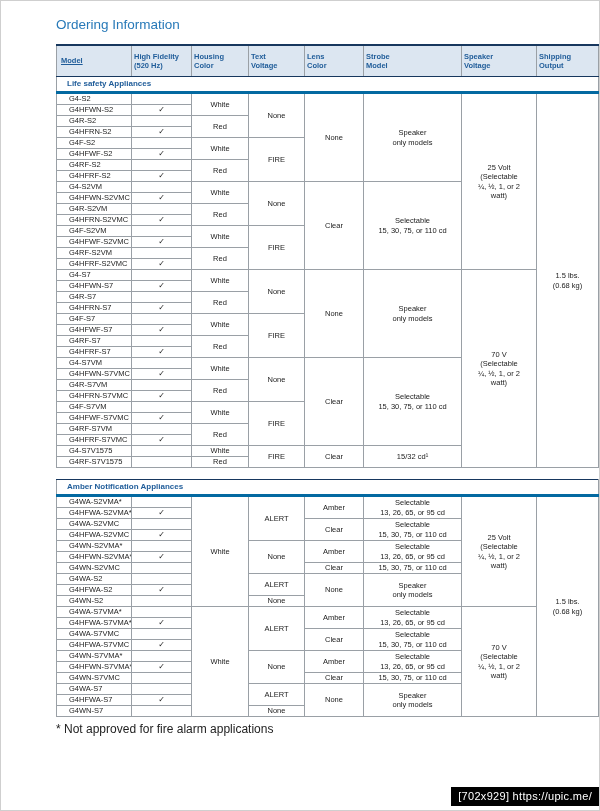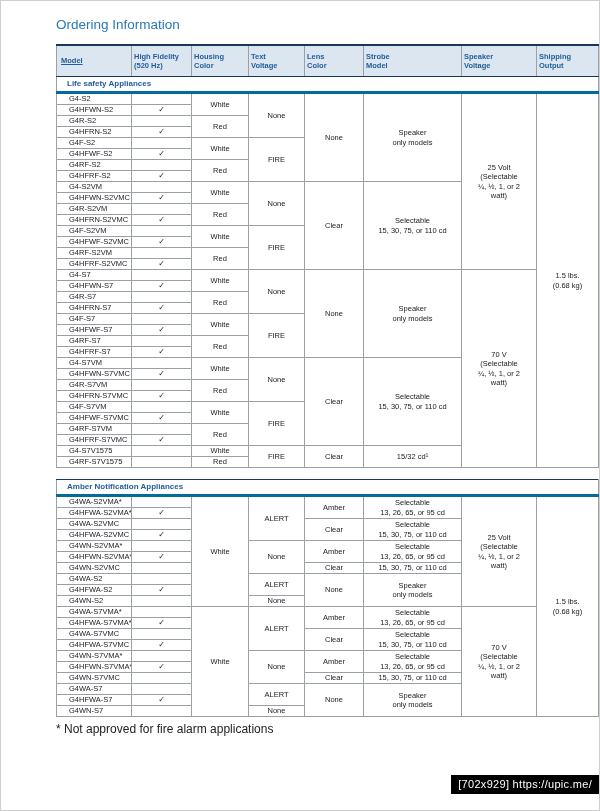--- a/index.html
+++ b/index.html
@@ -43,21 +43,21 @@
   tr.section td {
     text-align:left; padding:2px 10px; height:10px;
     font-weight:bold; font-size:8px; color:#1f5c99;
     border-top:1px solid #17375e;
     border-bottom:3px solid #0369a1;
     white-space:nowrap;
   }
   tr.gap td { border-left:none; border-right:none; border-top:none; border-bottom:none; height:11px; }
   .footnote { margin-top:5px; font-size:12px; color:#222; }
   .watermark {
-    position:absolute; right:0; bottom:16px;
+    position:absolute; right:0; bottom:4px;
     background:#000; color:#fff;
     font-size:11px; padding:3px 7px 4px 7px;
     letter-spacing:0.3px;
   }
 </style>
 </head>
 <body>
 
 <div class="page">
   <div class="content">

